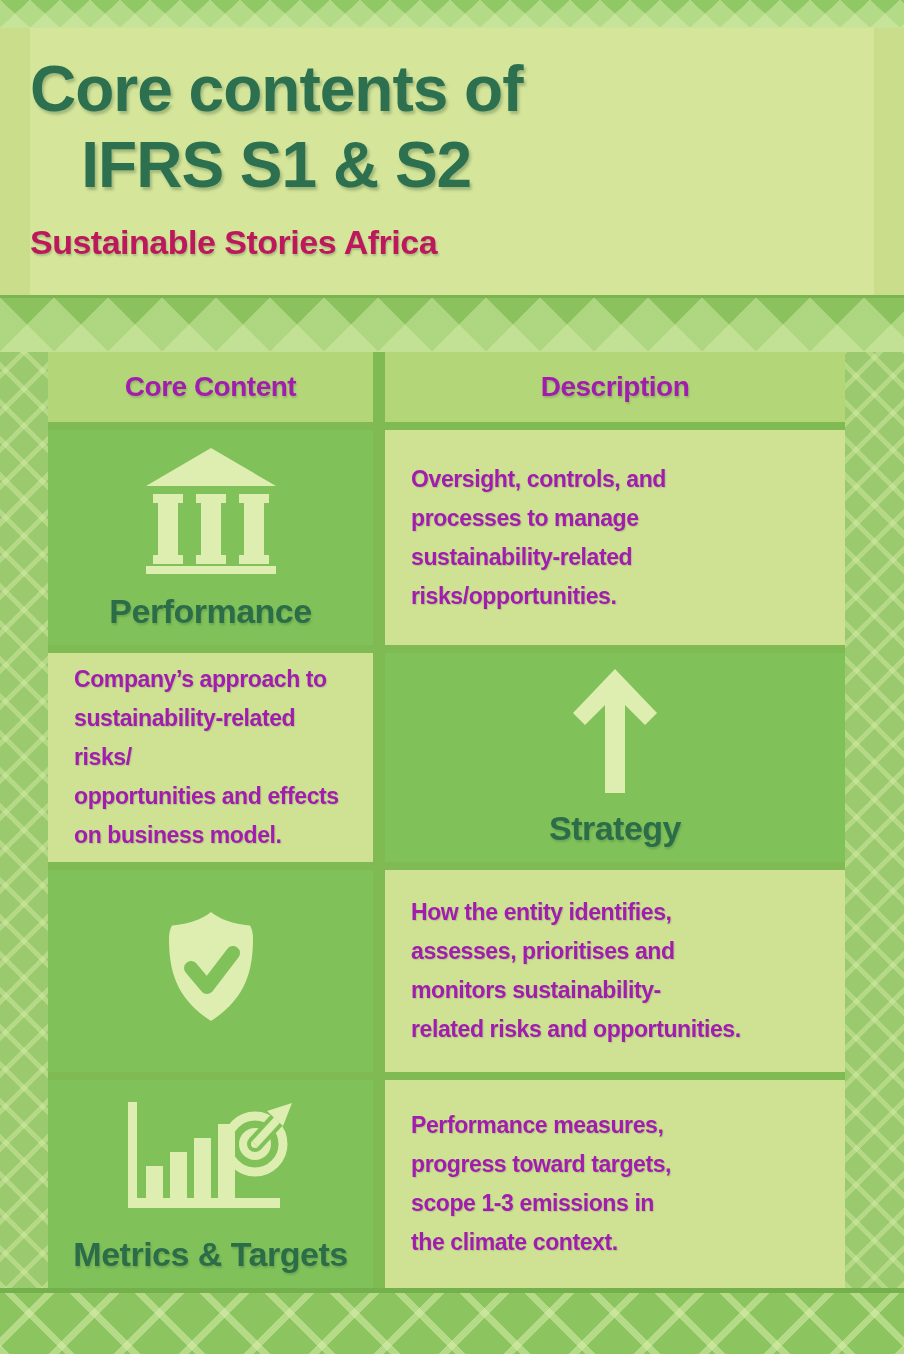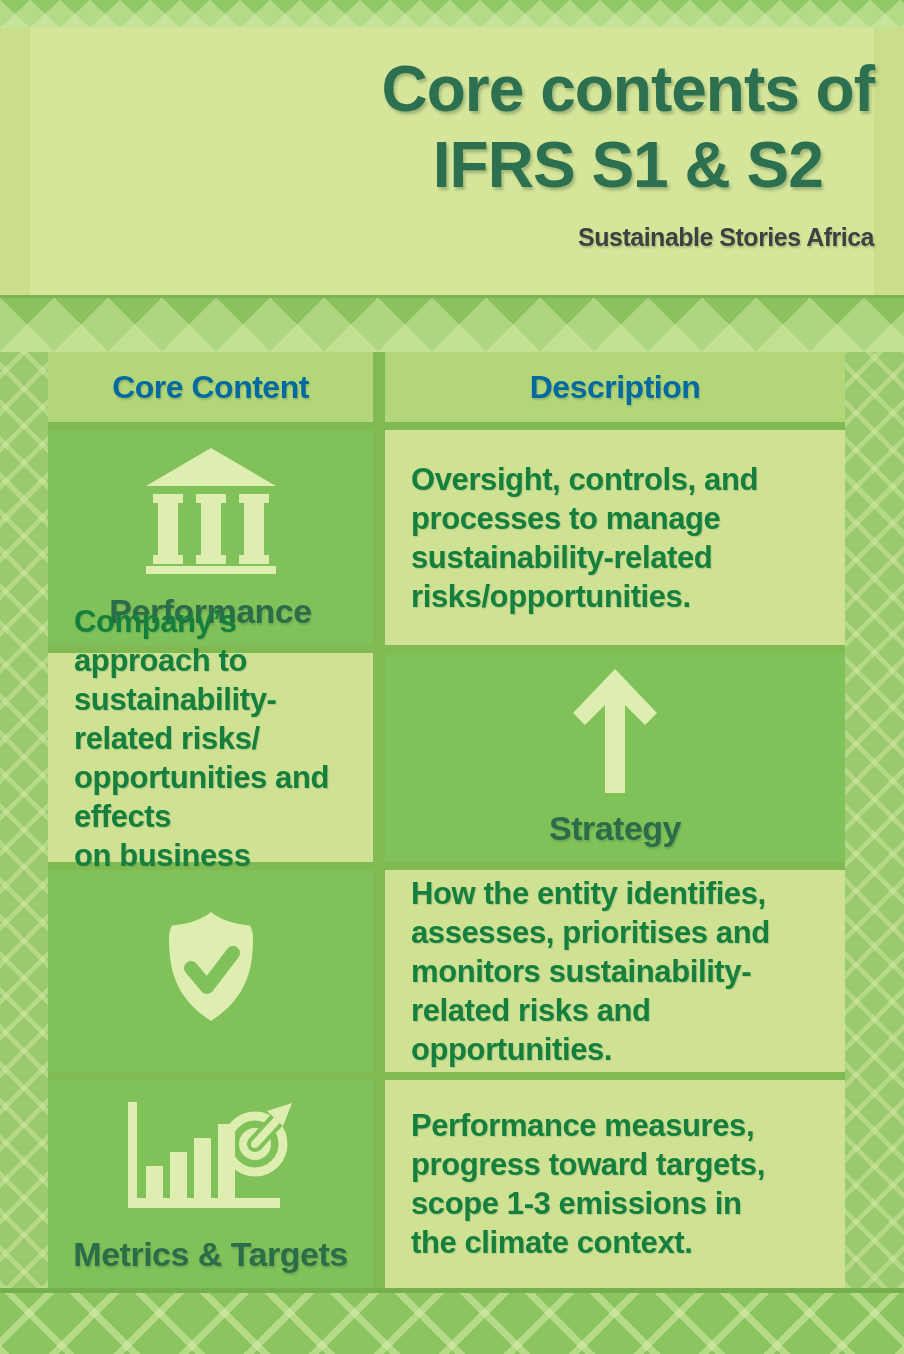--- a/index.html
+++ b/index.html
@@ -42,34 +42,34 @@
       repeating-linear-gradient(-45deg, rgba(222,240,176,.5) 0 7px, transparent 7px 46px);
   }
 
   
   .masthead{
     position:relative;height:267px;background:#c9dd8b;
   }
   .masthead-inner{
     position:absolute;top:0;bottom:0;left:30px;right:30px;
     background:#d5e69b;
-    display:flex;flex-direction:column;align-items:flex-end;justify-content:flex-start;
+    display:flex;flex-direction:column;align-items:flex-start;justify-content:flex-start;
     text-align:center;
   }
   .poster-title{
     margin:24px 0 0 0;
     font-size:64px;line-height:1.18;letter-spacing:-1px;
     color:#2d7050;
     white-space:pre-line;
     text-shadow:2px 3px 3px rgba(40,75,40,.30);
   }
   .poster-subtitle{
     margin:20px 0 0 0;
-    font-size:25px;letter-spacing:-0.5px;
-    color:#404040;
+    font-size:34px;letter-spacing:-0.5px;
+    color:#be185d;
     text-shadow:1px 2px 2px rgba(40,75,40,.25);
   }
 
   
   .strip{
     position:absolute;top:352px;height:936px;z-index:0;
     background-color:#9aca6d;
     background-image:
       repeating-linear-gradient(45deg,  rgba(220,238,172,.40) 0 5px, transparent 5px 26px),
       repeating-linear-gradient(-45deg, rgba(220,238,172,.40) 0 5px, transparent 5px 26px);
@@ -86,21 +86,21 @@
     display:grid;
     grid-template-columns:325px 460px;
     grid-template-rows:70px 215px 209px 202px 208px;
     column-gap:12px;row-gap:8px;
     background:transparent;
   }
   .cell{box-sizing:border-box;}
   .cell-th{
     background:#b3d778;
     display:flex;align-items:center;justify-content:center;
-    font-size:32px;color:#0369a1;letter-spacing:-0.5px;
+    font-size:28px;color:#a21caf;letter-spacing:-0.5px;
     text-shadow:1px 2px 2px rgba(40,75,40,.22);
   }
   .cell-label{
     background:#80c15a;
     display:flex;flex-direction:column;align-items:center;
     padding-bottom:8px;
   }
   .icon-wrap{
     flex:1;display:flex;align-items:center;justify-content:center;
   }
@@ -110,22 +110,22 @@
     text-shadow:1px 2px 2px rgba(40,75,40,.22);
     padding-bottom:6px;
   }
   .cell-desc{
     background:#cfe294;
     display:flex;align-items:center;
     padding:0 20px 0 26px;
   }
   .desc-text{
     margin:0;
-    font-size:31px;line-height:39px;letter-spacing:-0.4px;
-    color:#15803d;
+    font-size:23px;line-height:39px;letter-spacing:-0.4px;
+    color:#a21caf;
     white-space:pre-line;
     text-shadow:1px 1px 1px rgba(40,75,40,.18);
   }
 </style>
 </head>
 <body>
 
 <div class="board">
 
   <div class="band band-top"></div>

